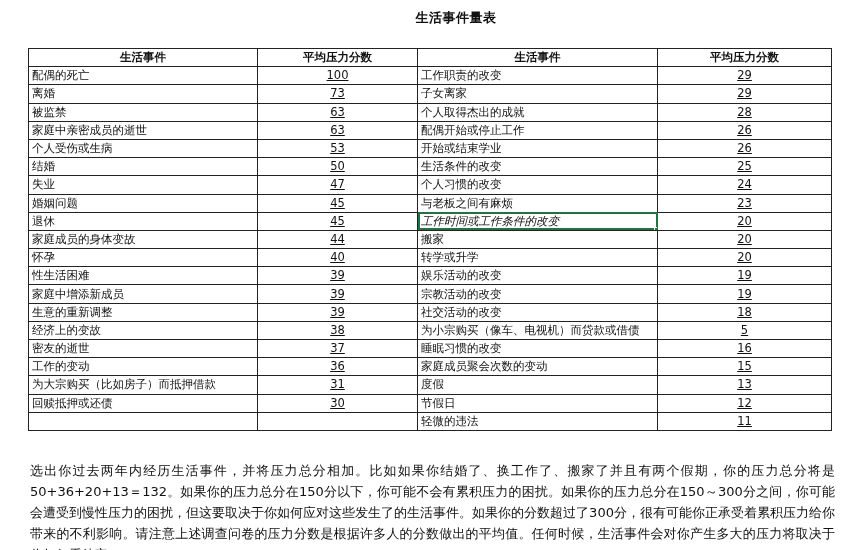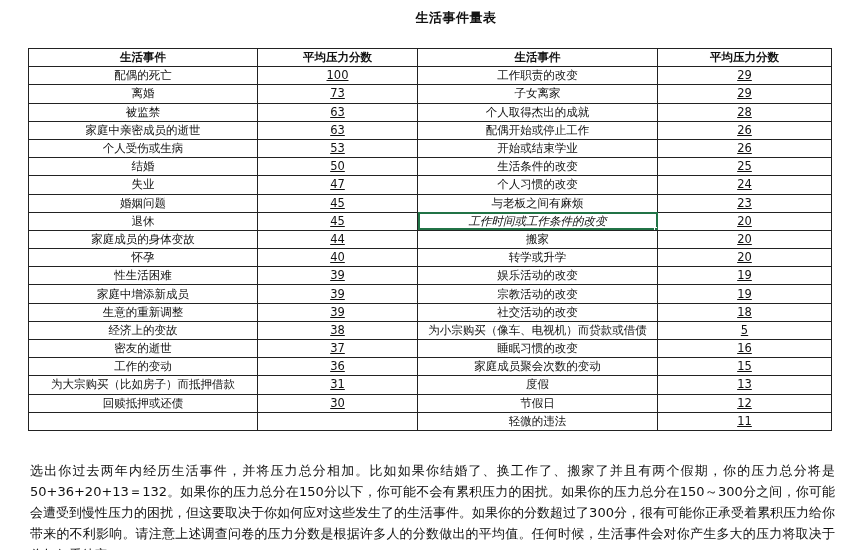--- a/index.html
+++ b/index.html
@@ -46,21 +46,21 @@
     padding: 0 3px;
     line-height: 17px;
     white-space: nowrap;
     overflow: hidden;
   }
   table.scale th {
     font-weight: bold;
     text-align: center;
     border-top-width: 1.5px;
   }
-  table.scale td.event { text-align: center; }
+  table.scale td.event { text-align: left; }
   table.scale td.score { text-align: center; text-decoration: underline; }
   table.scale td.selected {
     outline: 2px solid #217346;
     outline-offset: -2px;
     position: relative;
     font-style: italic;
   }
   .fill-handle {
     position: absolute;
     width: 5px;

